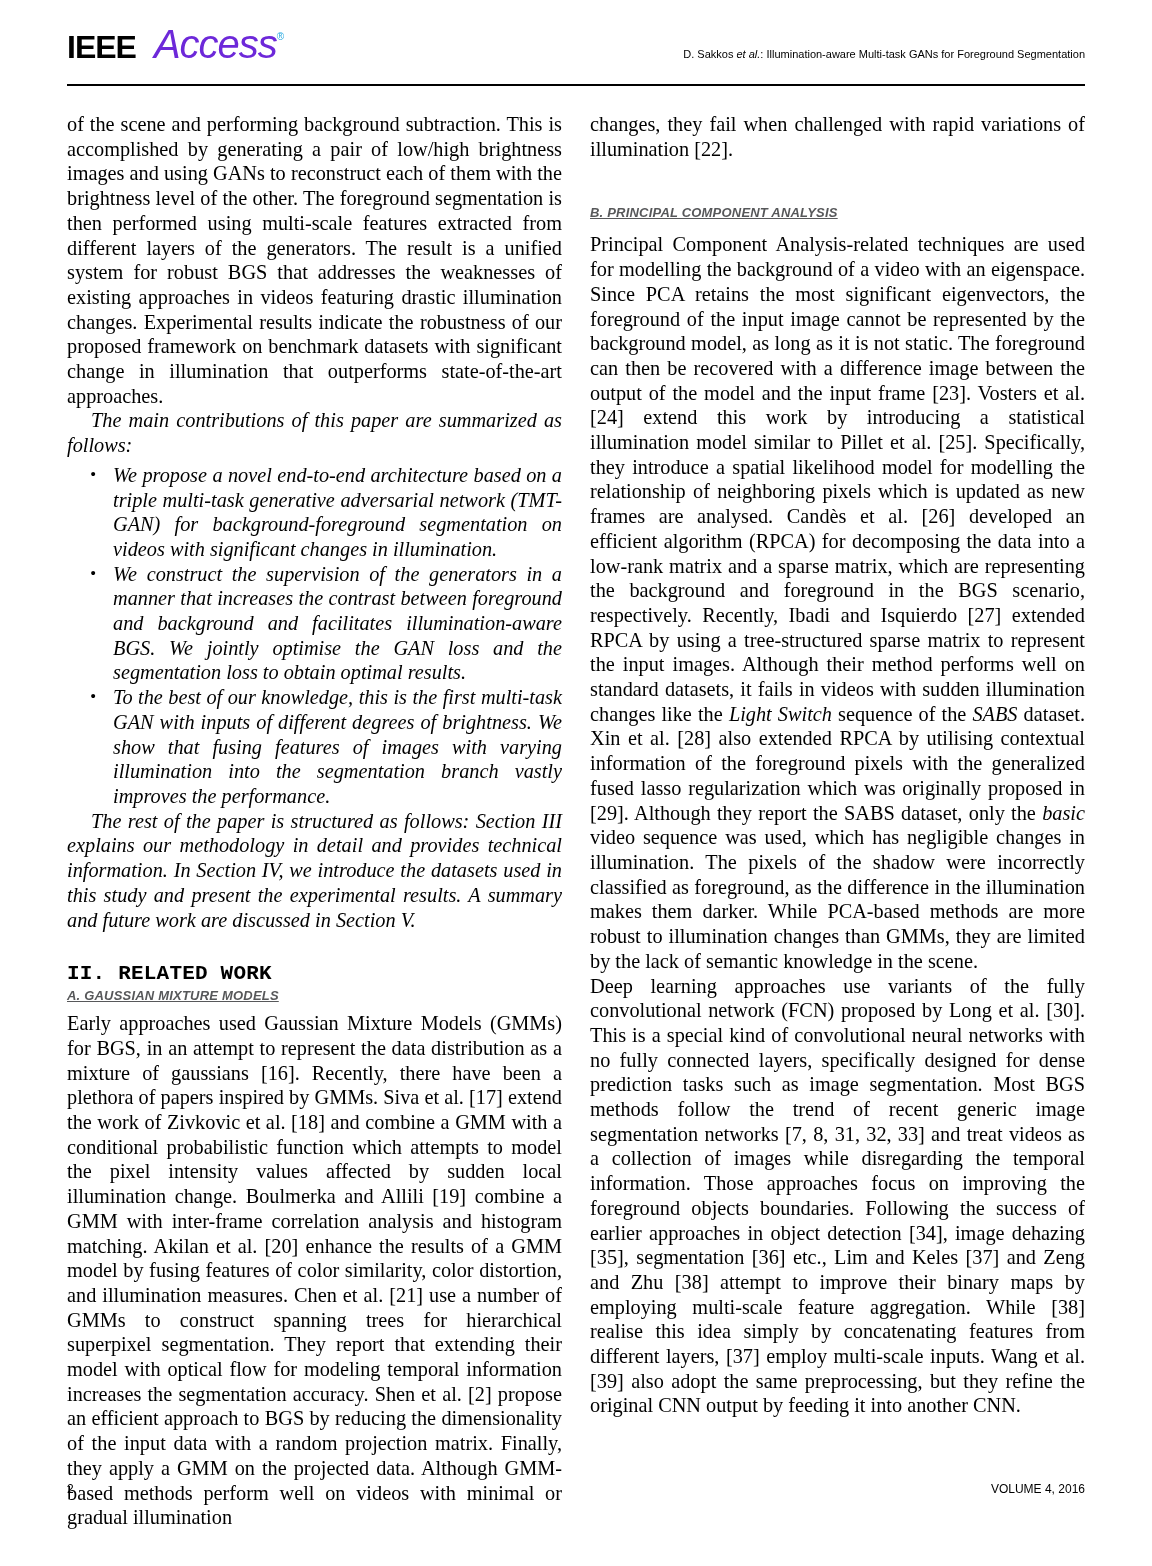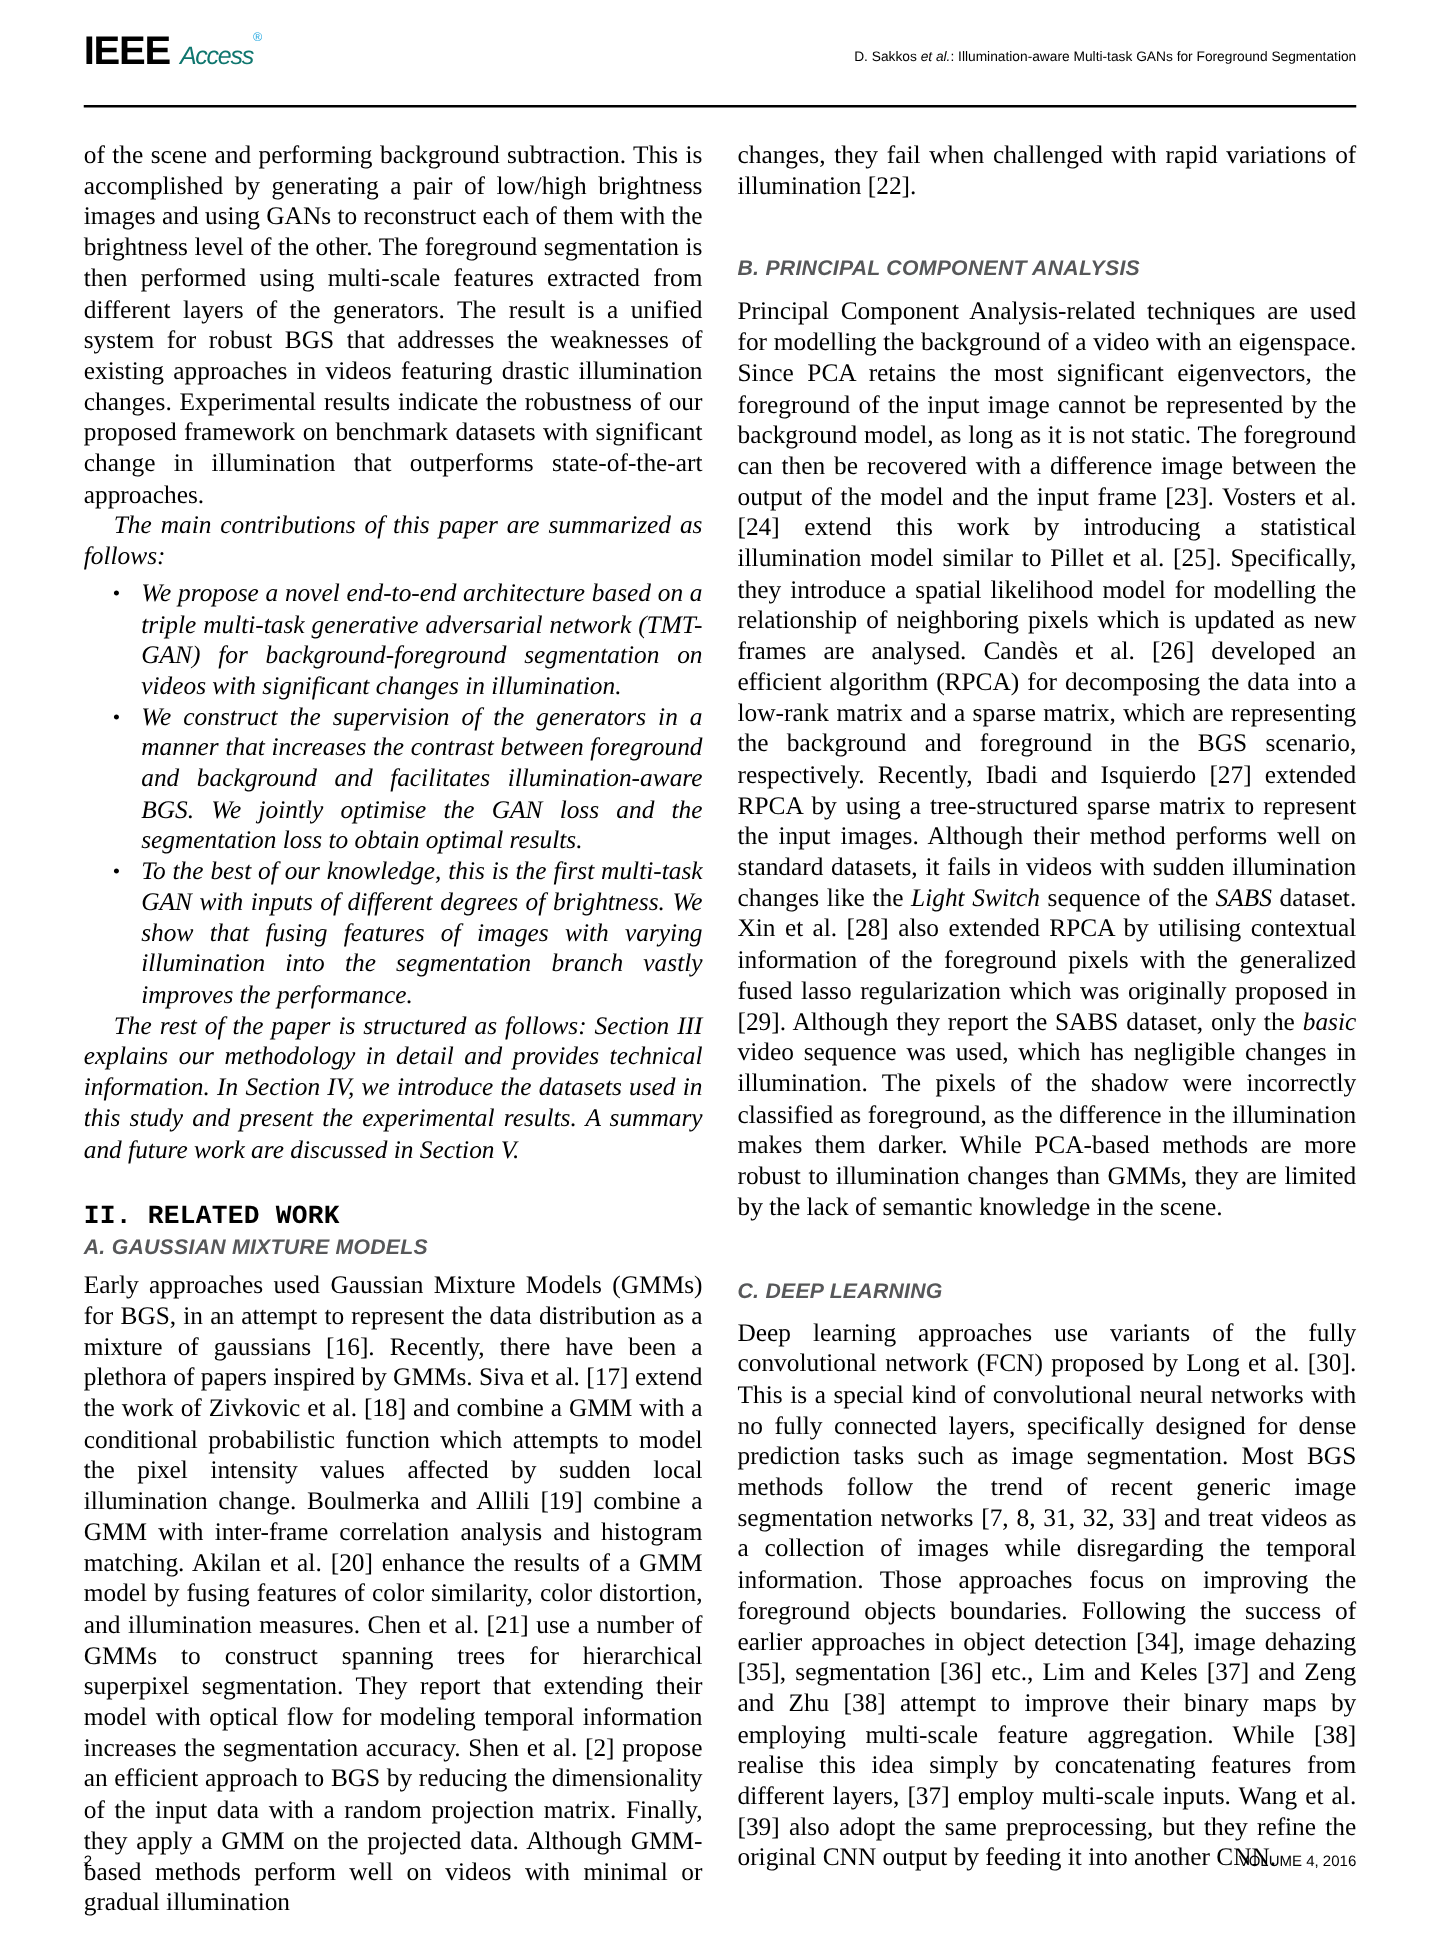--- a/index.html
+++ b/index.html
@@ -30,24 +30,24 @@
     line-height: 1;
   }
   .logo-ieee {
     font-weight: bold;
     font-size: 32px;
     letter-spacing: -1px;
     color: #000000;
   }
   .logo-access {
     font-style: italic;
-    font-size: 20px;
+    font-size: 40px;
     letter-spacing: -1px;
-    color: #0f766e;
-    margin-left: 8px;
+    color: #6d28d9;
+    margin-left: 18px;
   }
   .logo-reg {
     font-size: 10px;
     color: #25A8E0;
     vertical-align: 18px;
   }
   .running-head {
     font-family: "Liberation Sans", sans-serif;
     font-size: 11px;
     color: #000;
@@ -108,24 +108,25 @@
     font-weight: bold;
     font-size: 21px;
     color: #000000;
     margin: 30px 0 3px 0;
     letter-spacing: 0.2px;
   }
   .subsection-heading {
     font-family: "Liberation Sans", sans-serif;
     font-weight: bold;
     font-style: italic;
-    font-size: 17px;
+    font-size: 13px;
     color: #57585A;
     margin: 0 0 8px 0;
     letter-spacing: 0.2px;
+    text-decoration: underline;
   }
   .subsection-heading.spaced { margin-top: 44px; margin-bottom: 12px; }
 
   
   .footer {
     position: absolute;
     top: 1482px;
     left: 67px;
     right: 67px;
     display: flex;
@@ -164,21 +165,20 @@
       <p class="body-text indent">The rest of the paper is structured as follows: Section III explains our methodology in detail and provides technical information. In Section IV, we introduce the datasets used in this study and present the experimental results. A summary and future work are discussed in Section V.</p>
       <h2 class="section-heading">II. RELATED WORK</h2>
       <h3 class="subsection-heading">A. GAUSSIAN MIXTURE MODELS</h3>
       <p class="body-text">Early approaches used Gaussian Mixture Models (GMMs) for BGS, in an attempt to represent the data distribution as a mixture of gaussians [16]. Recently, there have been a plethora of papers inspired by GMMs. Siva et al. [17] extend the work of Zivkovic et al. [18] and combine a GMM with a conditional probabilistic function which attempts to model the pixel intensity values affected by sudden local illumination change. Boulmerka and Allili [19] combine a GMM with inter-frame correlation analysis and histogram matching. Akilan et al. [20] enhance the results of a GMM model by fusing features of color similarity, color distortion, and illumination measures. Chen et al. [21] use a number of GMMs to construct spanning trees for hierarchical superpixel segmentation. They report that extending their model with optical flow for modeling temporal information increases the segmentation accuracy. Shen et al. [2] propose an efficient approach to BGS by reducing the dimensionality of the input data with a random projection matrix. Finally, they apply a GMM on the projected data. Although GMM-based methods perform well on videos with minimal or gradual illumination</p>
     </section>
 
     <section class="col">
       <p class="body-text">changes, they fail when challenged with rapid variations of illumination [22].</p>
       <h3 class="subsection-heading spaced">B. PRINCIPAL COMPONENT ANALYSIS</h3>
       <p class="body-text"><span>Principal Component Analysis-related techniques are used for modelling the background of a video with an eigenspace. Since PCA retains the most significant eigenvectors, the foreground of the input image cannot be represented by the background model, as long as it is not static. The foreground can then be recovered with a difference image between the output of the model and the input frame [23]. Vosters et al. [24] extend this work by introducing a statistical illumination model similar to Pillet et al. [25]. Specifically, they introduce a spatial likelihood model for modelling the relationship of neighboring pixels which is updated as new frames are analysed. Candès et al. [26] developed an efficient algorithm (RPCA) for decomposing the data into a low-rank matrix and a sparse matrix, which are representing the background and foreground in the BGS scenario, respectively. Recently, Ibadi and Isquierdo [27] extended RPCA by using a tree-structured sparse matrix to represent the input images. Although their method performs well on standard datasets, it fails in videos with sudden illumination changes like the </span><i>Light Switch</i><span> sequence of the </span><i>SABS</i><span> dataset. Xin et al. [28] also extended RPCA by utilising contextual information of the foreground pixels with the generalized fused lasso regularization which was originally proposed in [29]. Although they report the SABS dataset, only the </span><i>basic</i><span> video sequence was used, which has negligible changes in illumination. The pixels of the shadow were incorrectly classified as foreground, as the difference in the illumination makes them darker. While PCA-based methods are more robust to illumination changes than GMMs, they are limited by the lack of semantic knowledge in the scene.</span></p>
-      <h3 class="subsection-heading spaced">C. DEEP LEARNING</h3>
       <p class="body-text">Deep learning approaches use variants of the fully convolutional network (FCN) proposed by Long et al. [30]. This is a special kind of convolutional neural networks with no fully connected layers, specifically designed for dense prediction tasks such as image segmentation. Most BGS methods follow the trend of recent generic image segmentation networks [7, 8, 31, 32, 33] and treat videos as a collection of images while disregarding the temporal information. Those approaches focus on improving the foreground objects boundaries. Following the success of earlier approaches in object detection [34], image dehazing [35], segmentation [36] etc., Lim and Keles [37] and Zeng and Zhu [38] attempt to improve their binary maps by employing multi-scale feature aggregation. While [38] realise this idea simply by concatenating features from different layers, [37] employ multi-scale inputs. Wang et al. [39] also adopt the same preprocessing, but they refine the original CNN output by feeding it into another CNN.</p>
     </section>
 
   </main>
 
   <div class="footer">
     <span>2</span>
     <span>VOLUME 4, 2016</span>
   </div>
 

